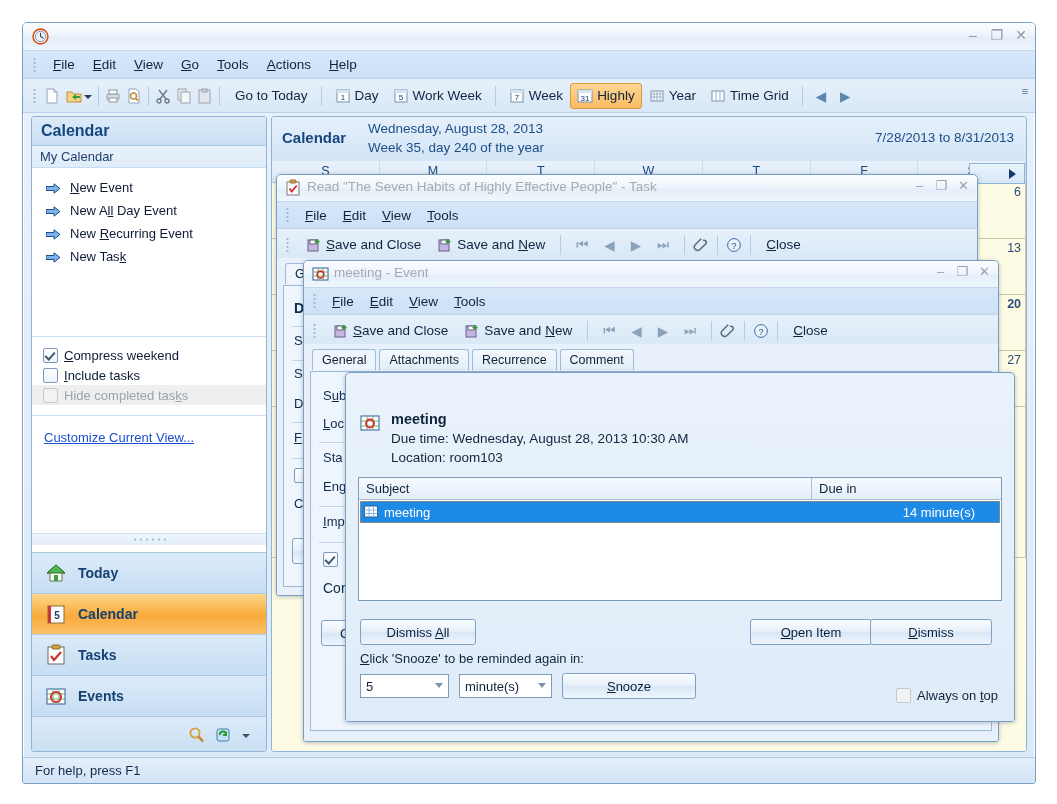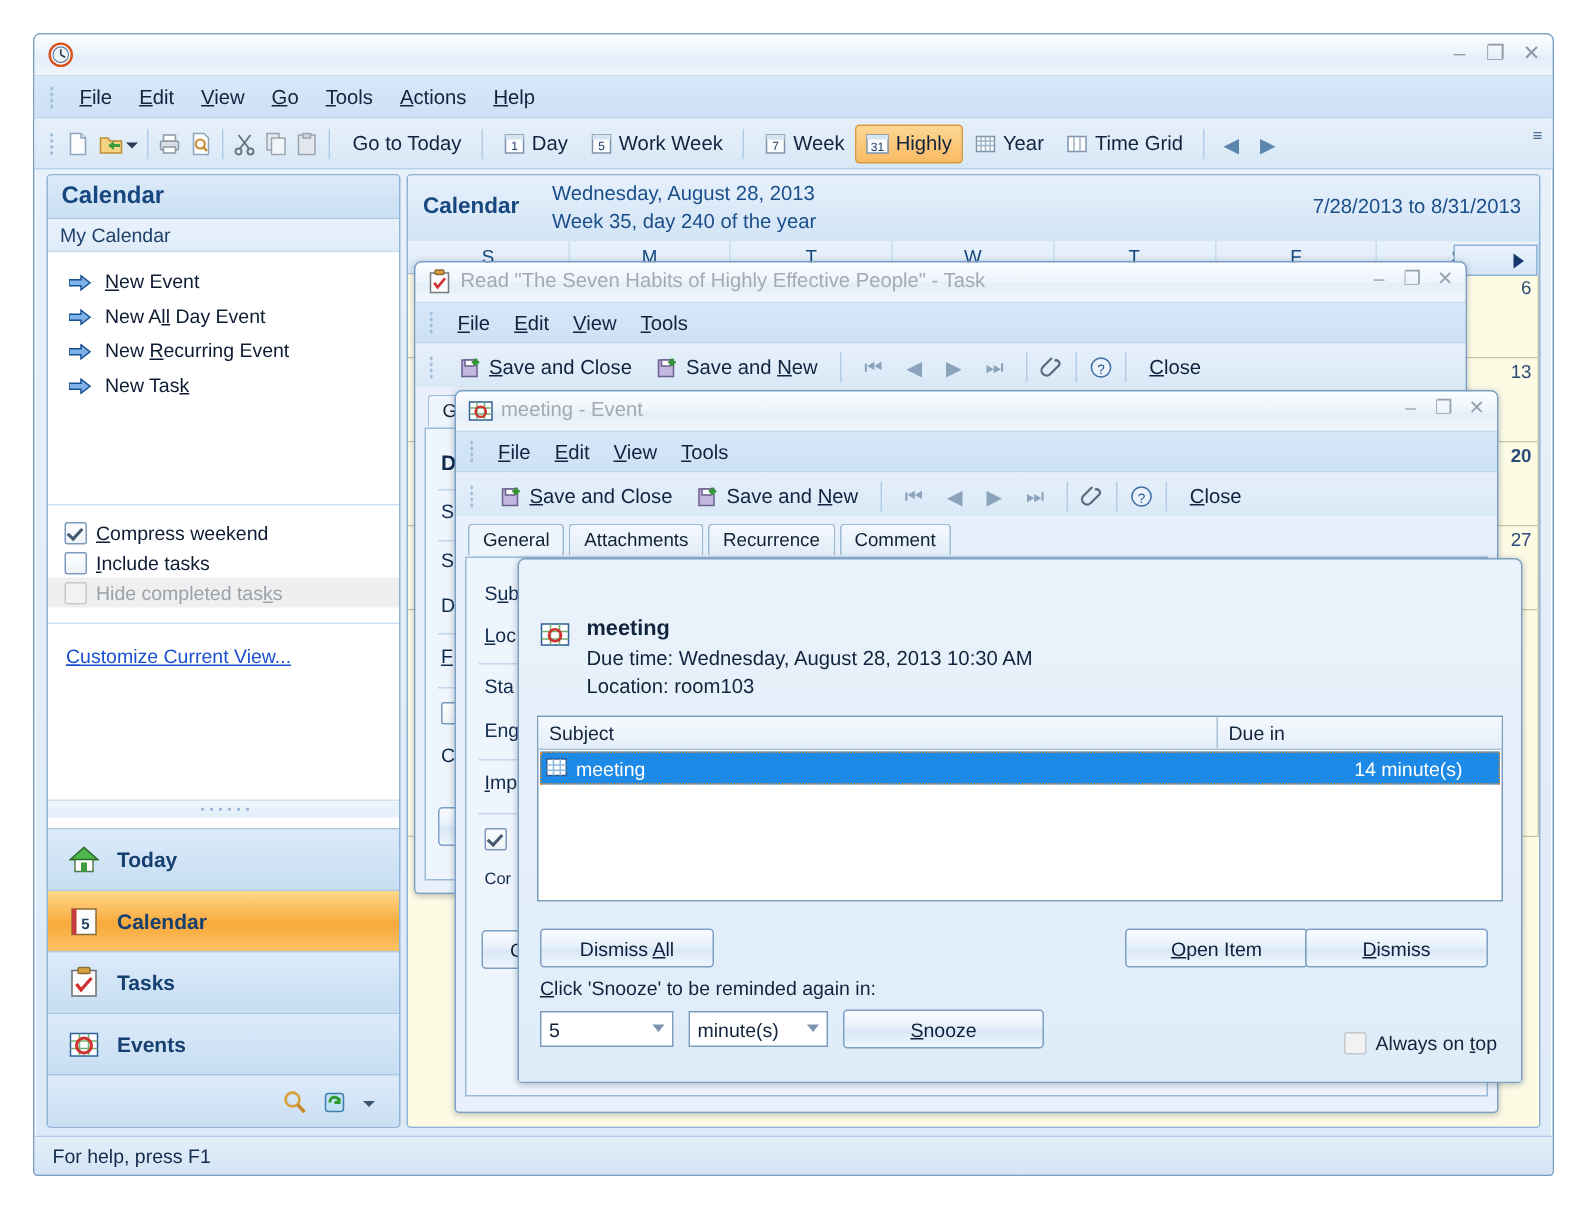--- a/index.html
+++ b/index.html
@@ -693,21 +693,21 @@
       <div style="background:#eef5fc;border:1px solid #9cbbd8;margin:0 6px 6px 6px;height:358px;position:relative;">
         <div style="position:absolute;left:12px;top:16px;font-size:13px;color:#102a4c;">S<u class="ac">u</u>b</div>
         <div style="position:absolute;left:12px;top:44px;font-size:13px;color:#102a4c;"><u class="ac">L</u>oc</div>
         <div class="hr-line" style="position:absolute;left:0;right:0;top:68px;"></div>
         <div style="position:absolute;left:12px;top:78px;font-size:13px;color:#102a4c;">Sta</div>
         <div style="position:absolute;left:12px;top:107px;font-size:13px;color:#102a4c;">Eng</div>
         <div class="hr-line" style="position:absolute;left:0;right:0;top:132px;"></div>
         <div style="position:absolute;left:12px;top:142px;font-size:13px;color:#102a4c;"><u class="ac">I</u>mp</div>
         <div class="hr-line" style="position:absolute;left:0;right:0;top:168px;"></div>
         <span class="cbox checked" style="position:absolute;left:12px;top:180px;"></span>
-        <div style="position:absolute;left:12px;top:208px;font-size:11px;color:#102a4c;">Cor</div>
+        <div style="position:absolute;left:12px;top:208px;font-size:14px;color:#102a4c;">Cor</div>
         <div class="btn" style="position:absolute;left:10px;top:248px;min-width:34px;padding:0 6px;">
           <span>G</span>
         </div>
       </div>
     </div>
   </div>
 
   <div class="child rem">
     <div class="c-title">
       <span class="ci">

